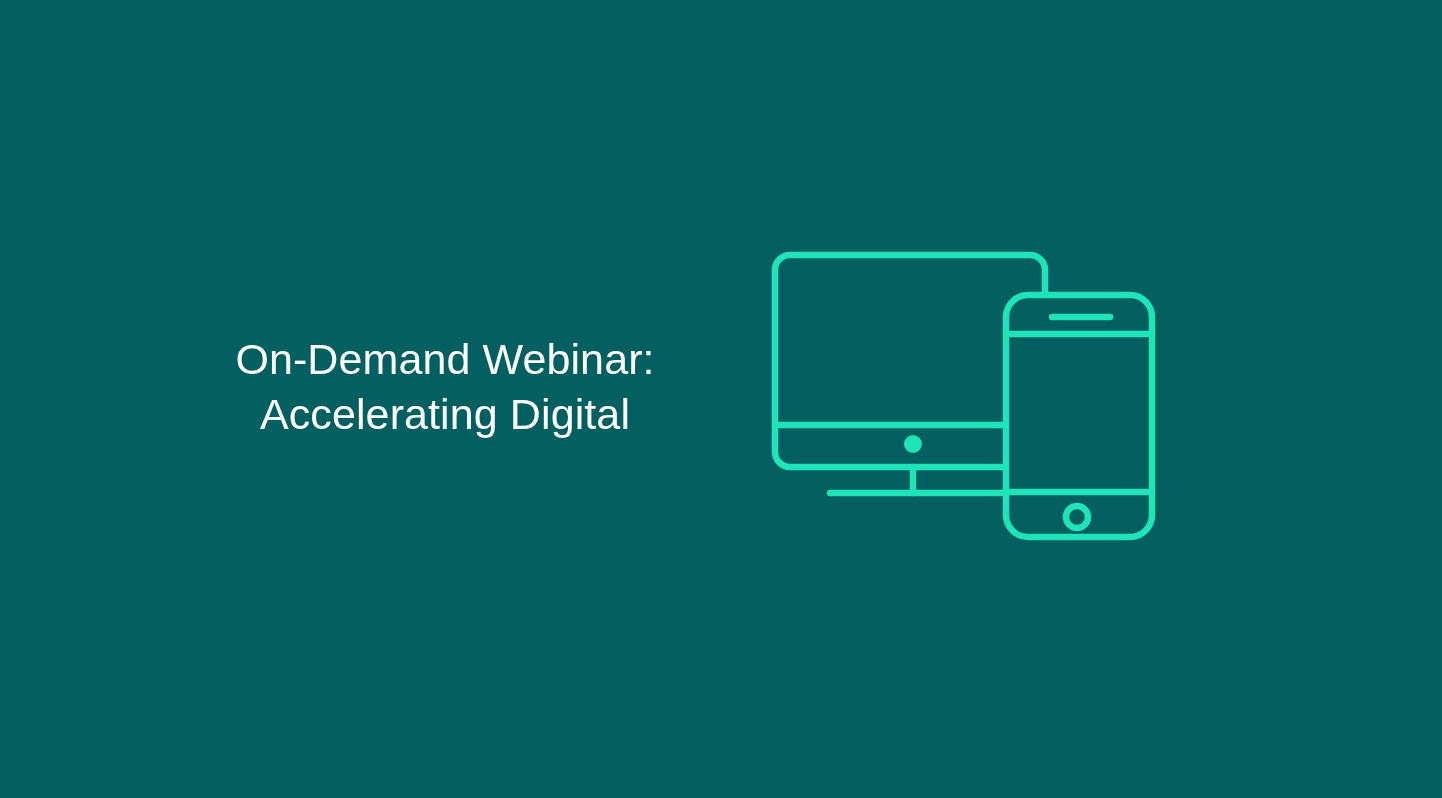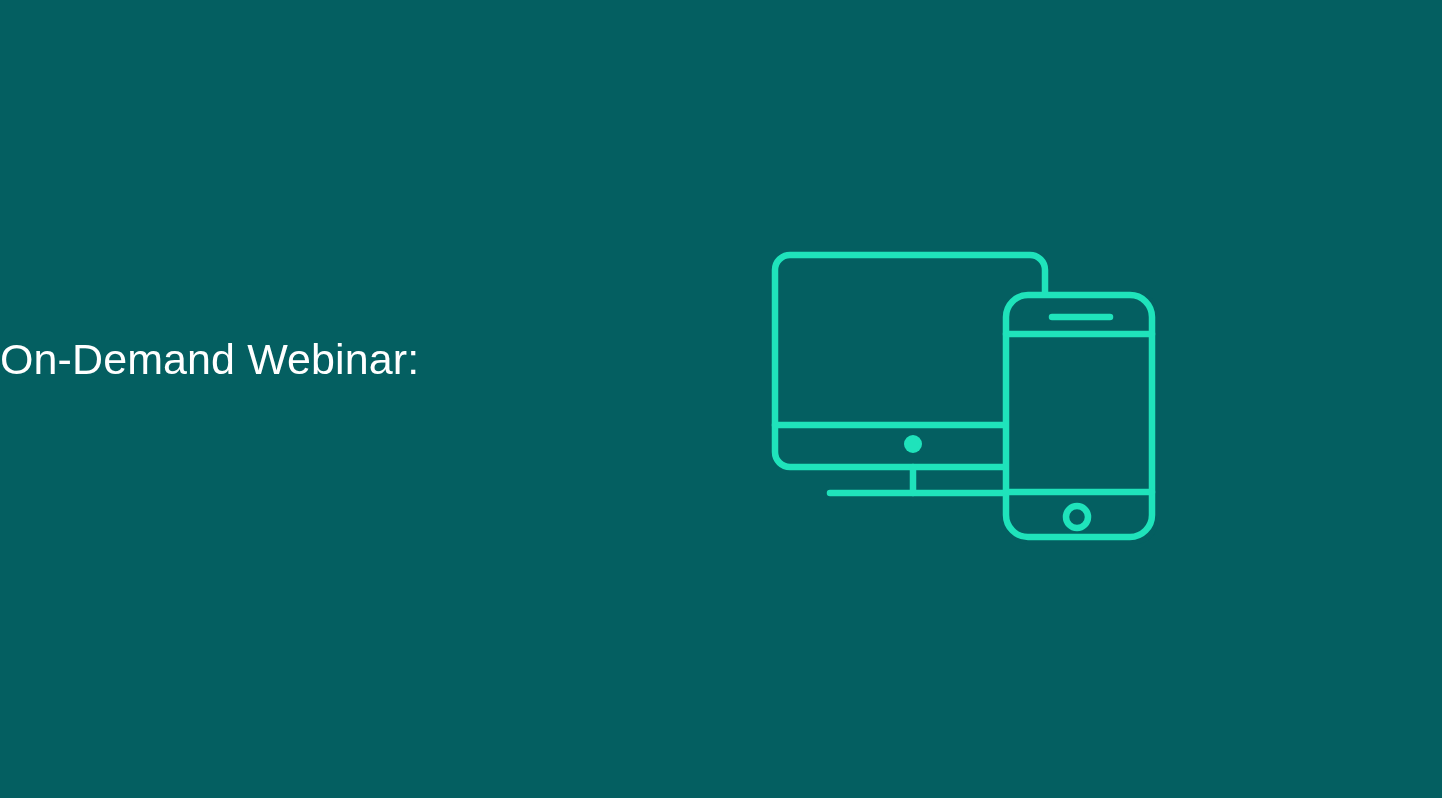--- a/index.html
+++ b/index.html
@@ -22,21 +22,21 @@
     background-color: #045f61;
     overflow: hidden;
   }
 
   
   .headline-block {
     position: absolute;
     left: 0px;
     top: 332px;
     width: 890px;
-    text-align: left;
+    text-align: center;
     user-select: none;
   }
 
   .headline-line {
     display: block;
     color: #ffffff;
     font-family: "Liberation Sans", "DejaVu Sans", sans-serif;
     font-size: 43px;
     font-weight: 300;
     line-height: 55px;
@@ -70,20 +70,21 @@
     stroke: none;
   }
 </style>
 </head>
 <body>
 
 <div class="banner">
 
   <div class="headline-block">
     <span class="headline-line">On-Demand Webinar:</span>
+    <span class="headline-line">Accelerating Digital</span>
   </div>
 
   <div class="device-illustration">
     <svg viewBox="0 0 410 320" xmlns="http://www.w3.org/2000/svg" aria-hidden="true">
 
       <rect class="stroke-shape" x="15" y="19" width="270" height="212" rx="15" ry="15"></rect>
 
       <line class="stroke-shape" x1="15" y1="189" x2="285" y2="189"></line>
 
       <circle class="fill-shape" cx="153" cy="208" r="9"></circle>

